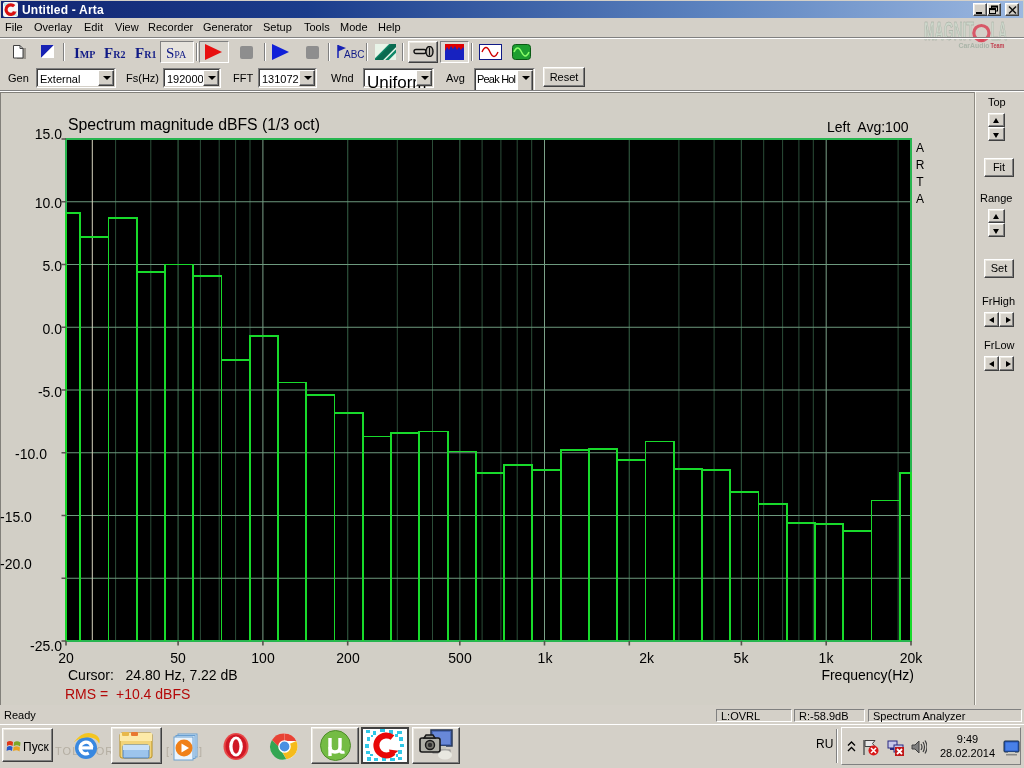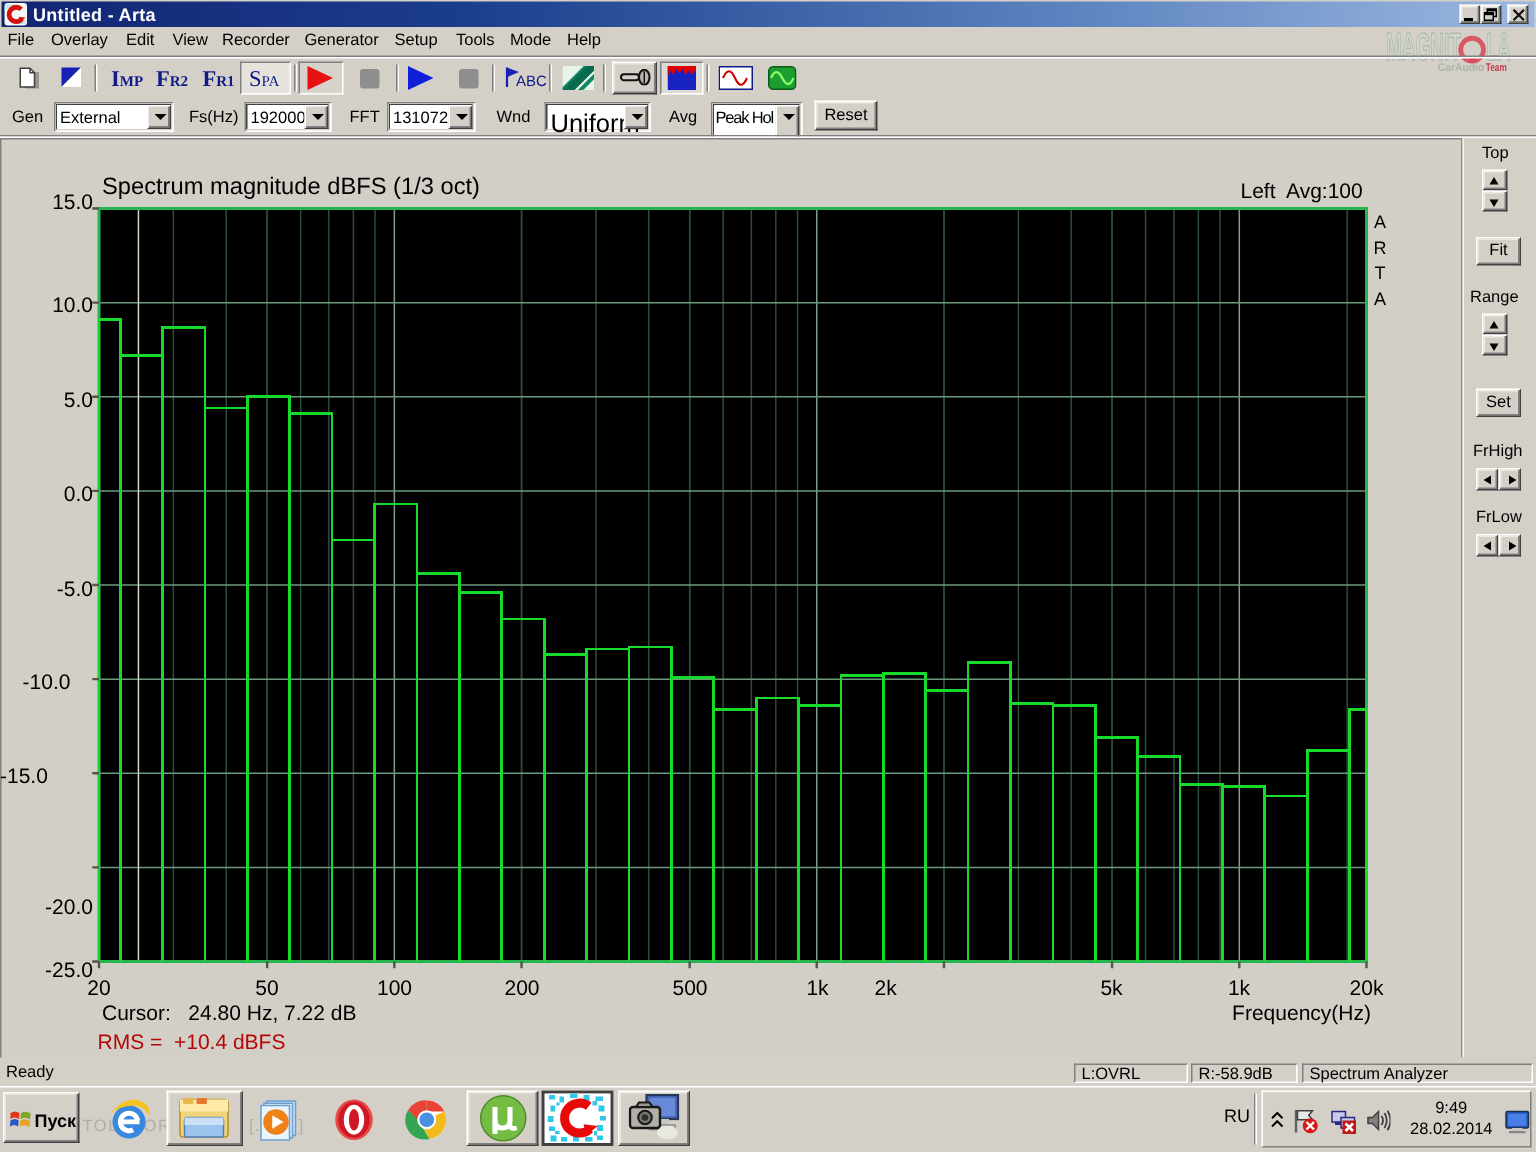--- a/index.html
+++ b/index.html
@@ -170,29 +170,29 @@
 
 <div class="abs" style="left:68px;top:116px;font-size:15.8px">Spectrum magnitude dBFS (1/3 oct)</div>
 <div class="abs" style="left:827px;top:119px;font-size:14px">Left&nbsp; Avg:100</div>
 <div class="abs" style="left:0;top:126px;width:62px;text-align:right;font-size:14px">15.0</div>
 <div class="abs" style="left:0;top:195px;width:62px;text-align:right;font-size:14px">10.0</div>
 <div class="abs" style="left:0;top:258px;width:62px;text-align:right;font-size:14px">5.0</div>
 <div class="abs" style="left:0;top:321px;width:62px;text-align:right;font-size:14px">0.0</div>
 <div class="abs" style="left:0;top:384px;width:62px;text-align:right;font-size:14px">-5.0</div>
 <div class="abs" style="left:0;top:446px;width:62px;text-align:center;font-size:14px">-10.0</div>
 <div class="abs" style="left:0;top:509px;width:62px;text-align:left;font-size:14px">-15.0</div>
-<div class="abs" style="left:0;top:596px;width:62px;text-align:right;font-size:14px">-20.0</div>
+<div class="abs" style="left:0;top:556px;width:62px;text-align:left;font-size:14px">-20.0</div>
 <div class="abs" style="left:0;top:638px;width:62px;text-align:right;font-size:14px">-25.0</div>
 <div class="abs" style="left:41px;top:650px;width:50px;text-align:center;font-size:14px">20</div>
 <div class="abs" style="left:153px;top:650px;width:50px;text-align:center;font-size:14px">50</div>
 <div class="abs" style="left:238px;top:650px;width:50px;text-align:center;font-size:14px">100</div>
 <div class="abs" style="left:323px;top:650px;width:50px;text-align:center;font-size:14px">200</div>
 <div class="abs" style="left:435px;top:650px;width:50px;text-align:center;font-size:14px">500</div>
 <div class="abs" style="left:520px;top:650px;width:50px;text-align:center;font-size:14px">1k</div>
-<div class="abs" style="left:583px;top:650px;width:50px;text-align:left;font-size:14px">2k</div>
+<div class="abs" style="left:604px;top:650px;width:50px;text-align:right;font-size:14px">2k</div>
 <div class="abs" style="left:716px;top:650px;width:50px;text-align:center;font-size:14px">5k</div>
 <div class="abs" style="left:801px;top:650px;width:50px;text-align:center;font-size:14px">1k</div>
 <div class="abs" style="left:886px;top:650px;width:50px;text-align:center;font-size:14px">20k</div>
 <div class="abs" style="left:914px;top:140px;font-size:12px;line-height:17px;text-align:center;width:12px">A<br>R<br>T<br>A</div>
 <div class="abs" style="left:68px;top:667px;font-size:14px">Cursor:&nbsp;&nbsp;&nbsp;24.80 Hz, 7.22 dB</div>
 <div class="abs" style="left:65px;top:686px;font-size:14px;color:#b40808">RMS =&nbsp; +10.4 dBFS</div>
 <div class="abs" style="left:764px;top:667px;width:150px;text-align:right;font-size:14px">Frequency(Hz)</div>
 
 <div class="abs" style="left:974px;top:92px;width:1px;height:613px;background:#8e8b83"></div>
 <div class="abs" style="left:975px;top:92px;width:1px;height:613px;background:#f6f4ee"></div>
@@ -243,21 +243,21 @@
 
 <div class="abs" style="left:0;top:724px;width:1024px;height:44px;background:#d4d0c8;border-top:1px solid #fff"></div>
 <div class="abs" style="left:14px;top:745px;font-size:11px;color:#b4aea2;letter-spacing:1px">MAGNITOLA[.ORG] [.RU] [.NET]</div>
 <div class="abs raised" style="left:2px;top:728px;width:51px;height:34px">
 <svg class="abs" style="left:3px;top:9px" width="16" height="16" viewBox="0 0 16 16">
 <path d="M1 4 Q4 2 7 4 L6.6 8 Q3.6 6 1 8z" fill="#e03818"></path>
       <path d="M8 4.2 Q11 2.2 14.5 4.4 L14 8.4 Q11 6.2 7.6 8.2z" fill="#7ca826"></path>
 <path d="M1 9 Q4 7 6.5 9 L6 13 Q3.5 11 0.6 13z" fill="#2858c8"></path>
       <path d="M7.5 9.2 Q10.5 7.2 14 9.4 L13.5 13.4 Q10.5 11.2 7.1 13.2z" fill="#e8a220"></path>
     </svg>
-<div class="abs" style="left:20px;top:11px;font-weight:bold;font-size:12px">Пуск</div>
+<div class="abs" style="left:20px;top:11px;font-weight:normal;font-size:12px">Пуск</div>
   </div>
 <svg class="abs" style="left:71px;top:731px" width="31" height="31" viewBox="0 0 31 31">
 <circle cx="15" cy="17" r="11" fill="#3888e0"></circle>
 <circle cx="15" cy="17" r="5.8" fill="none" stroke="#fff" stroke-width="3.4" stroke-dasharray="29 8" transform="rotate(62 15 17)"></circle>
 <rect x="9" y="15.3" width="13" height="3.2" fill="#fff"></rect>
 <path d="M2.5 11.5 Q13 -2 24.5 3.8 Q29.8 6.8 28.2 12.5 Q25 6 17 6.2 Q8.5 6.5 2.5 11.5z" fill="#f4c520"></path>
 </svg>
 <div class="abs raised" style="left:111px;top:727px;width:51px;height:37px"></div>
 <svg class="abs" style="left:119px;top:731px" width="36" height="30" viewBox="0 0 36 30">
 <rect x="1" y="2" width="32" height="25" rx="2" fill="#f2d47a" stroke="#b89020"></rect>

